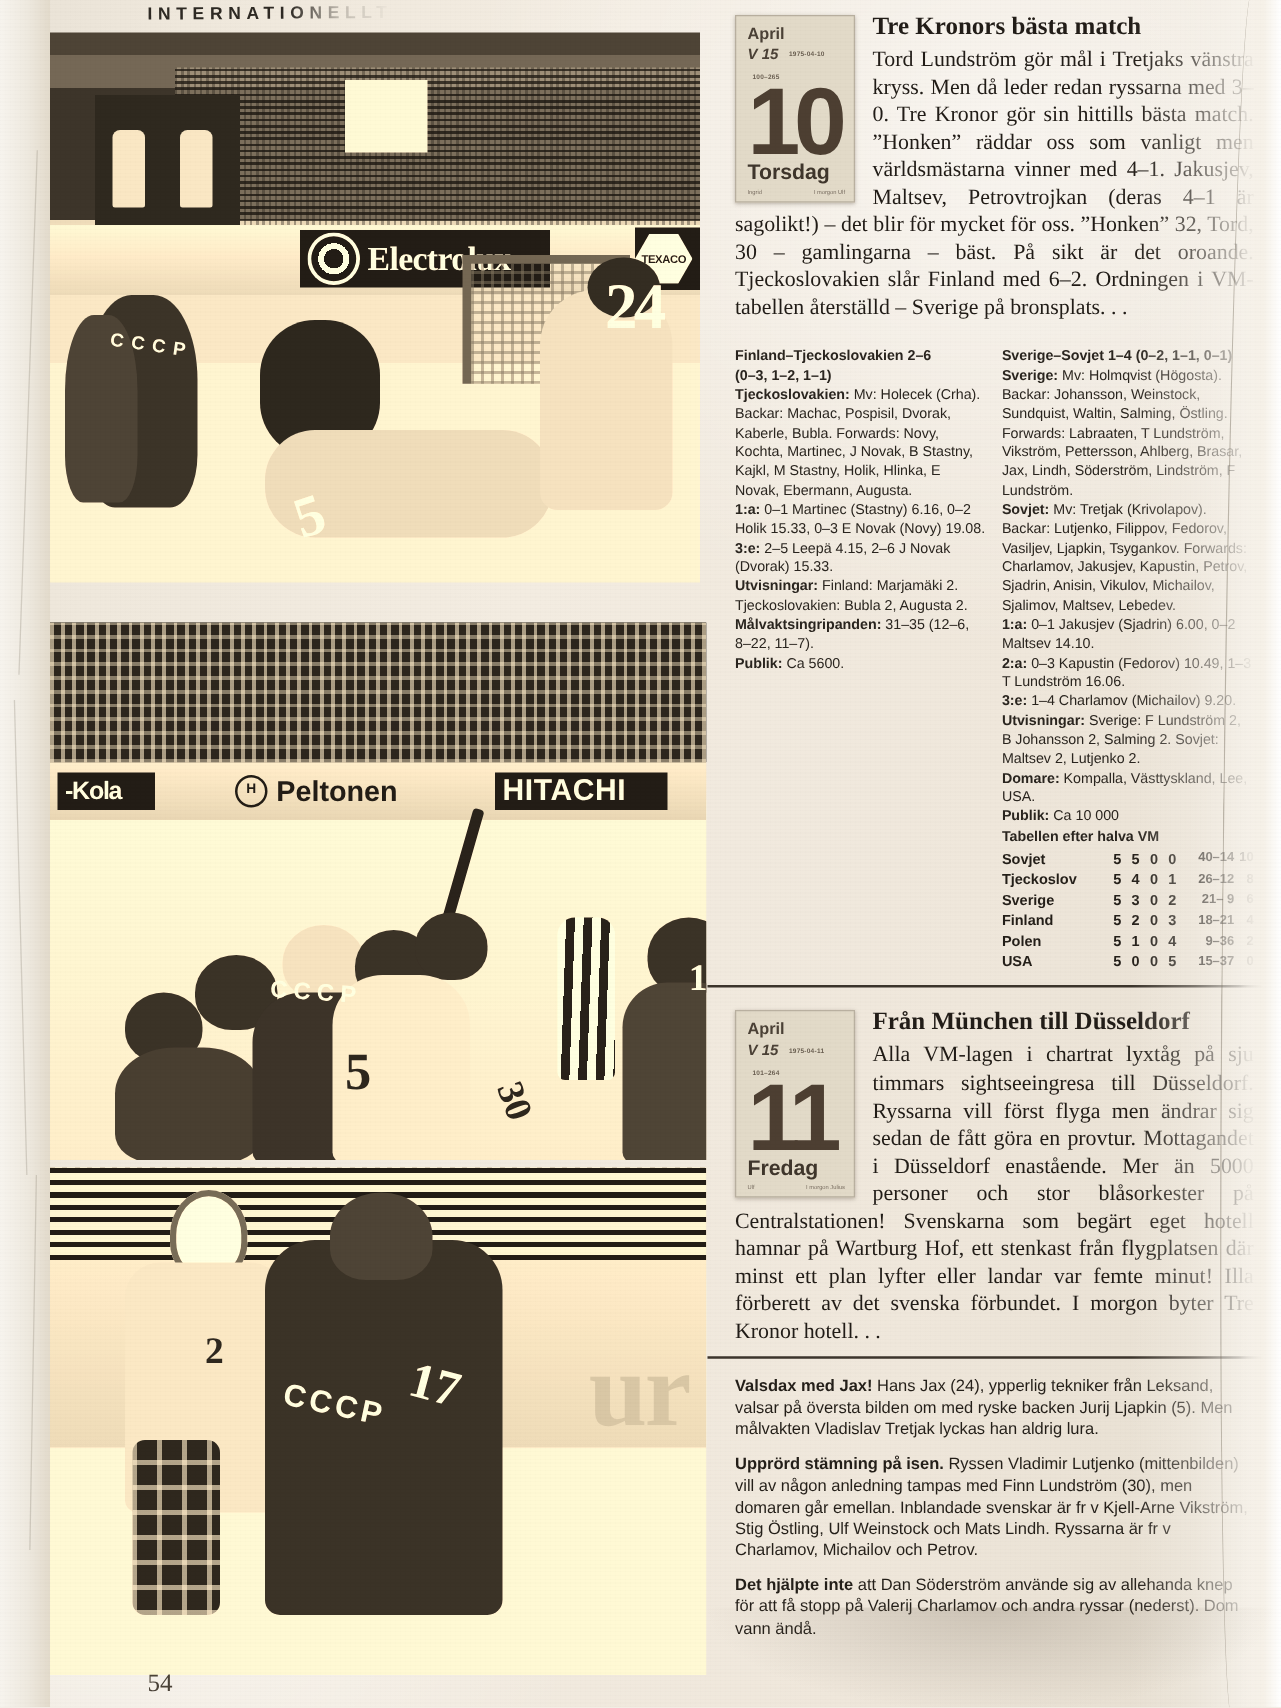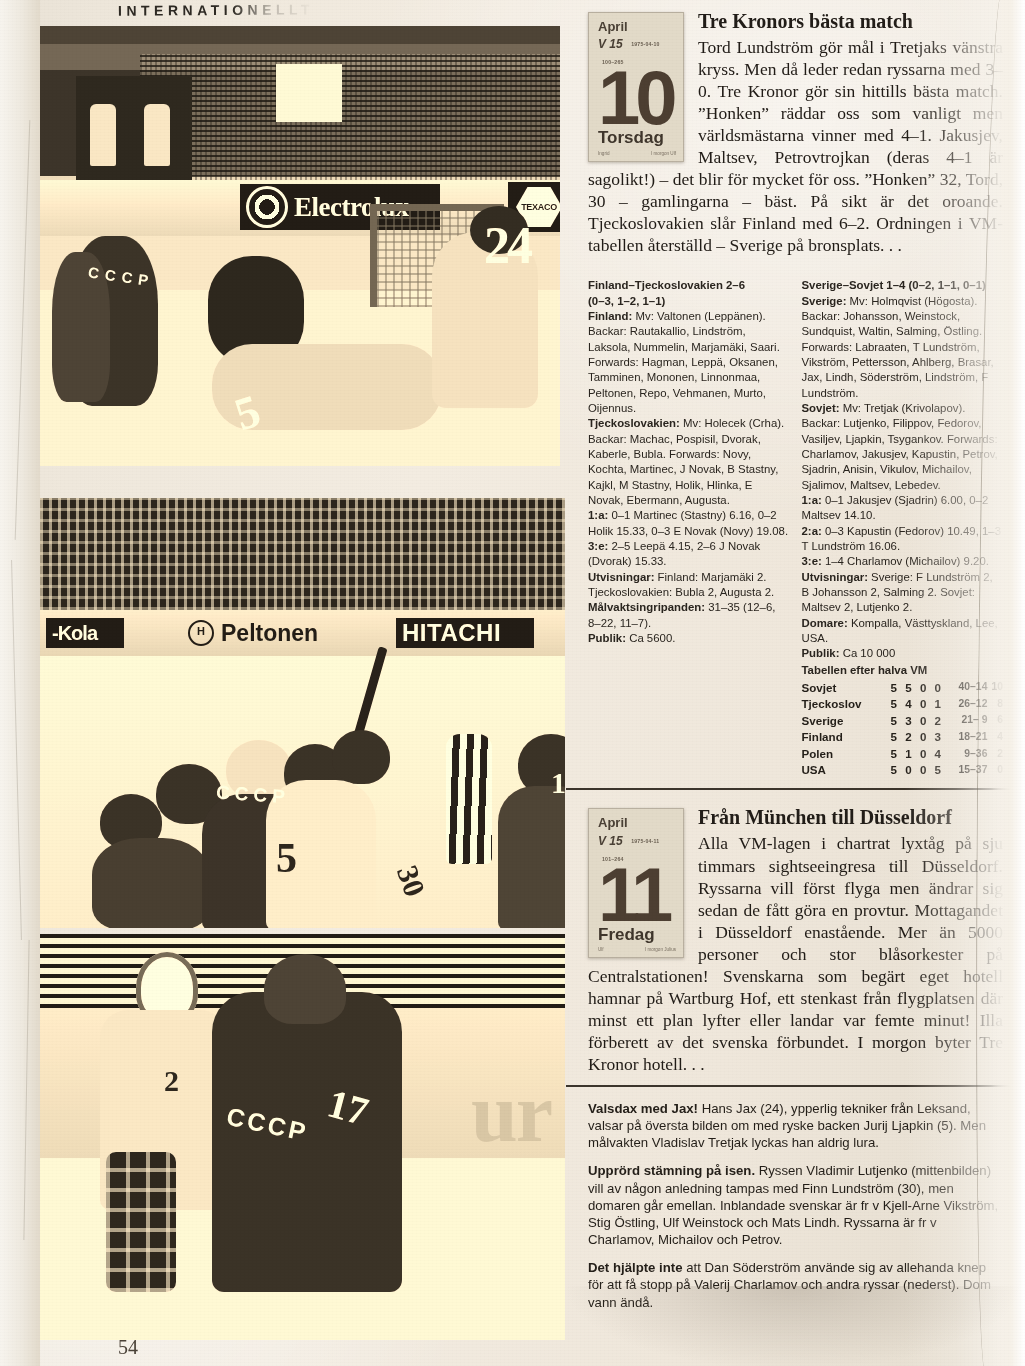--- a/index.html
+++ b/index.html
@@ -73,21 +73,21 @@
     opacity:.92;}
   #t-netwhite{position:absolute;left:236px;top:38px;width:66px;height:58px;background:#e7e0d1;}
   #t-box{position:absolute;left:36px;top:50px;width:116px;height:106px;background:#2f2921;}
   #t-box .cam{position:absolute;top:28px;width:26px;height:62px;background:#d7cfbf;border-radius:6px 6px 2px 2px;}
   #t-ad-electrolux{position:absolute;left:200px;top:158px;width:200px;height:46px;background:#241f19;display:flex;align-items:center;}
   #t-ad-electrolux .mark{width:42px;height:42px;margin:0 6px;border-radius:50%;background:
       radial-gradient(circle at 50% 50%, #241f19 0 26%, #efe9dd 26% 42%, #241f19 42% 100%);
       box-shadow:inset 0 0 0 3px #efe9dd;}
   #t-ad-electrolux .txt{color:#efe9dd;font-size:27px;font-weight:bold;letter-spacing:-.5px;font-family:"Liberation Serif",serif;}
   #t-ad-texaco{position:absolute;left:468px;top:156px;width:62px;height:50px;background:#241f19;
-    display:flex;align-items:center;justify-content:center;}
+    display:flex;align-items:center;}
   #t-ad-texaco .hex{width:46px;height:40px;background:#efe9dd;
     clip-path:polygon(25% 0,75% 0,100% 50%,75% 100%,25% 100%,0 50%);
     display:flex;align-items:center;justify-content:center;}
   #t-ad-texaco .hex i{font-style:normal;font-size:9px;font-weight:bold;color:#241f19;letter-spacing:-.3px;}
   .skater{position:absolute;background:#3a3229;border-radius:40% 40% 25% 25%;}
   #t-goal{position:absolute;left:330px;top:178px;width:120px;height:96px;border:7px solid #6a5f51;border-bottom:none;
     background:repeating-linear-gradient(90deg, rgba(120,110,95,.5) 0 2px, rgba(0,0,0,0) 2px 8px),
                repeating-linear-gradient(0deg, rgba(120,110,95,.5) 0 2px, rgba(0,0,0,0) 2px 8px);}
   #t-num24{position:absolute;left:444px;top:190px;font-size:52px;font-weight:bold;color:#efe9dd;
     font-family:"Liberation Serif",serif;letter-spacing:-3px;}
@@ -304,21 +304,20 @@
         </div>
       </div>
       <div class="art-title">Tre Kronors bästa match</div>
       <div class="art-body">Tord Lundström gör mål i Tretjaks vänstra kryss. Men då leder redan ryssarna med 3–0. Tre Kronor gör sin hittills bästa match. ”Honken” räddar oss som vanligt men världsmästarna vinner med 4–1. Jakusjev, Maltsev, Petrovtrojkan (deras 4–1 är sagolikt!) – det blir för mycket för oss. ”Honken” 32, Tord, 30 – gamlingarna – bäst. På sikt är det oroande. Tjeckoslovakien slår Finland med 6–2. Ordningen i VM-tabellen återställd – Sverige på bronsplats. . .</div>
       <div style="clear:both;height:14px;"></div>
 
       <div class="stats">
         <div class="sc">
           <p><b>Finland–Tjeckoslovakien 2–6</b></p>
           <p><b>(0–3, 1–2, 1–1)</b></p>
-          <p><b>Finland:</b><span> Mv: Valtonen (Leppänen). Backar: Rautakallio, Lindström, Laksola, Nummelin, Marjamäki, Saari. Forwards: Hagman, Leppä, Oksanen, Tamminen, Mononen, Linnonmaa, Peltonen, Repo, Vehmanen, Murto, Oijennus.</span></p>
           <p><b>Tjeckoslovakien:</b><span> Mv: Holecek (Crha). Backar: Machac, Pospisil, Dvorak, Kaberle, Bubla. Forwards: Novy, Kochta, Martinec, J Novak, B Stastny, Kajkl, M Stastny, Holik, Hlinka, E Novak, Ebermann, Augusta.</span></p>
           <p><b>1:a:</b><span> 0–1 Martinec (Stastny) 6.16, 0–2 Holik 15.33, 0–3 E Novak (Novy) 19.08.</span></p>
           <p><b>3:e:</b><span> 2–5 Leepä 4.15, 2–6 J Novak (Dvorak) 15.33.</span></p>
           <p><b>Utvisningar:</b><span> Finland: Marjamäki 2. Tjeckoslovakien: Bubla 2, Augusta 2.</span></p>
           <p><b>Målvaktsingripanden:</b><span> 31–35 (12–6, 8–22, 11–7).</span></p>
           <p><b>Publik:</b><span> Ca 5600.</span></p>
         </div>
 
         <div class="sc">
           <p><b>Sverige–Sovjet 1–4</b> <b>(0–2, 1–1, 0–1)</b></p>

